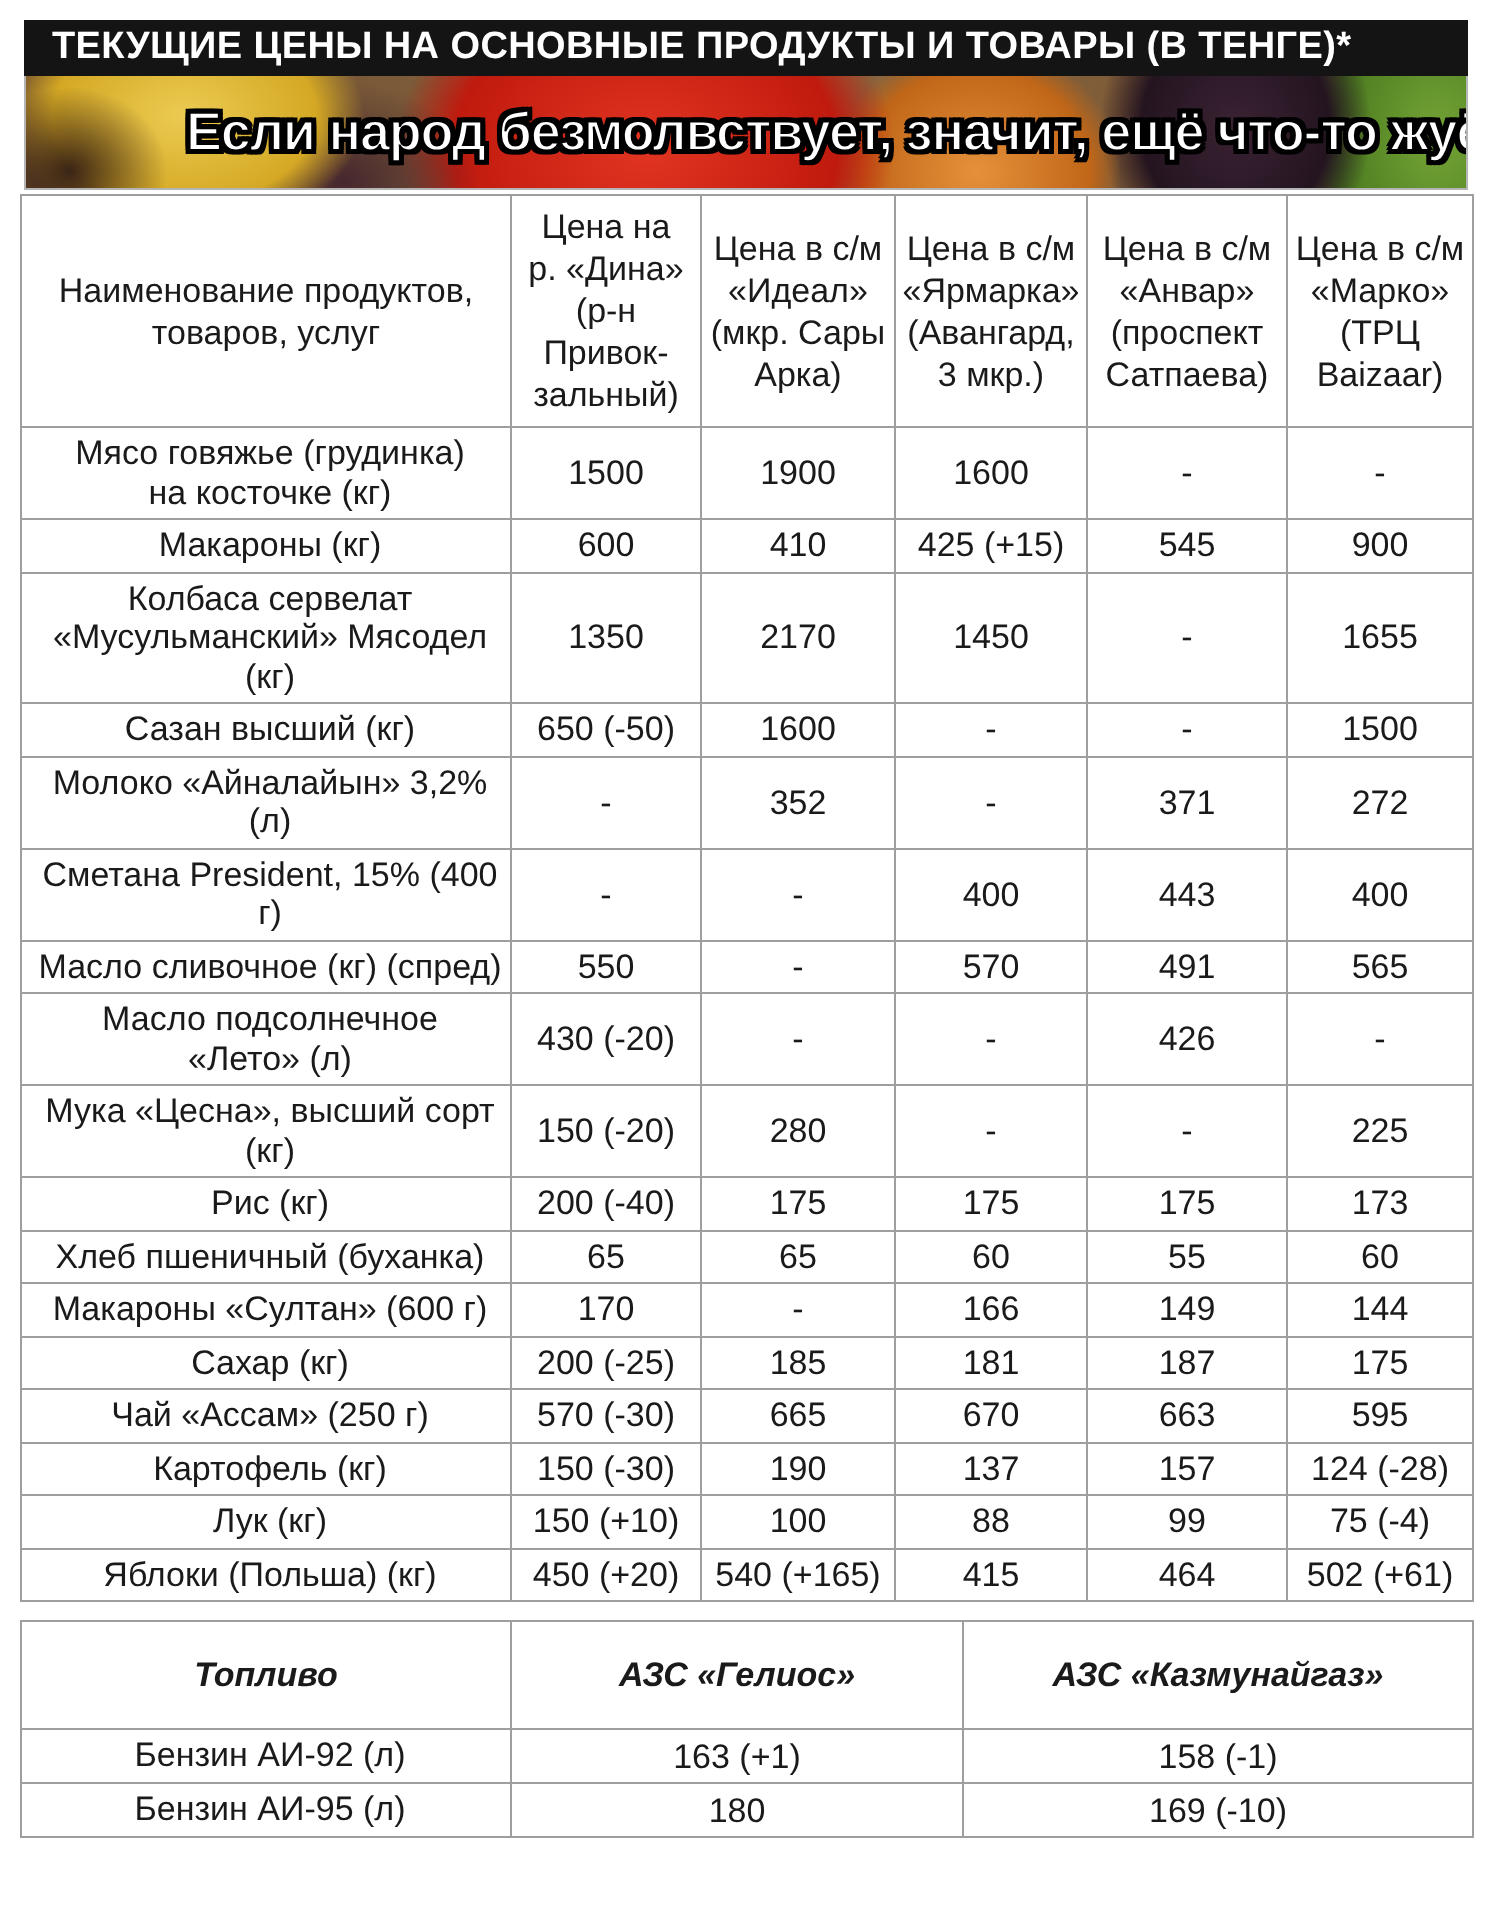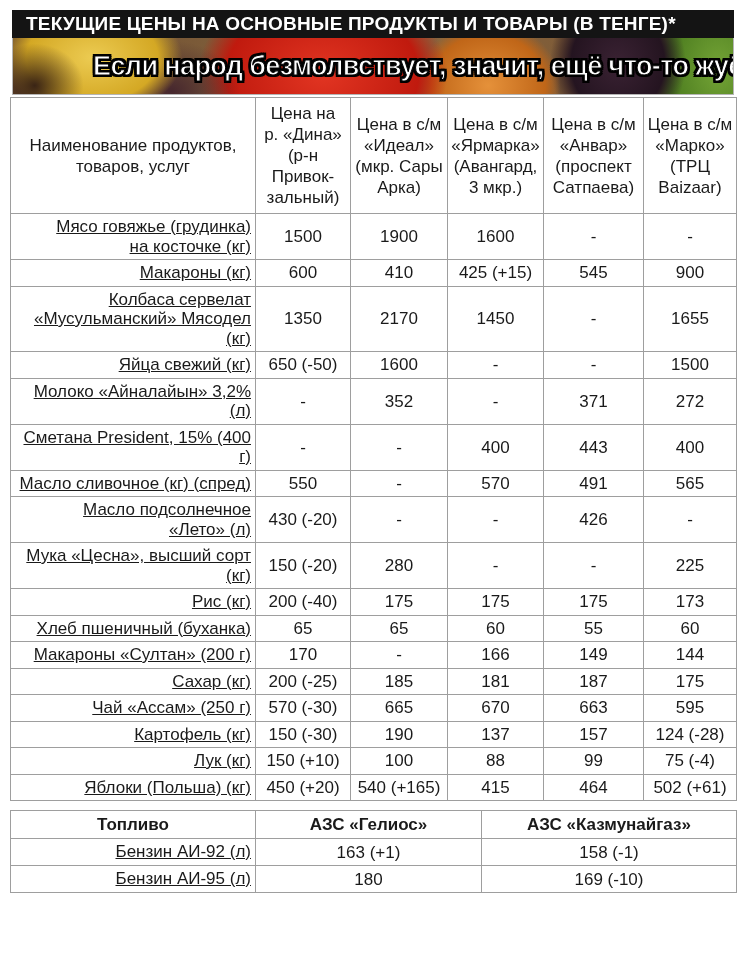--- a/index.html
+++ b/index.html
@@ -70,33 +70,33 @@
   th, td { border: 1px solid #9e9e9e; font-size: 17px; }
   thead th {
     font-weight: normal;
     text-align: center;
     vertical-align: middle;
     line-height: 21px;
     padding: 5px 1px;
     white-space: pre-line;
   }
   td.name {
-    text-align: right;
+    text-align: center;
     padding: 3px 4px 3px 8px;
     line-height: 19.5px;
     white-space: pre-line;
-    text-decoration: underline;
   }
   td.val { text-align: center; padding: 3px 2px; line-height: 19px; }
   .price-table tbody td { height: 25px; }
 
   .fuel-table { margin-top: 9px; }
   .fuel-table th {
-    font-weight: bold; padding: 3px 2px; height: 26px;
+    font-weight: bold; padding: 16px 2px; height: 26px;
     vertical-align: middle;
+    font-style: italic;
   }
   .fuel-table td { height: 27px; vertical-align: middle; }
 </style>
 </head>
 <body>
 
 <div class="page">
 
   <div class="title-bar">ТЕКУЩИЕ ЦЕНЫ НА ОСНОВНЫЕ ПРОДУКТЫ И ТОВАРЫ (В ТЕНГЕ)*</div>
 
@@ -160,21 +160,21 @@
         <tr>
           <td class="name">Колбаса сервелат
 «Мусульманский» Мясодел (кг)</td>
           <td class="val">1350</td>
           <td class="val">2170</td>
           <td class="val">1450</td>
           <td class="val">-</td>
           <td class="val">1655</td>
         </tr>
         <tr>
-          <td class="name">Яйца свежий (кг)</td>
+          <td class="name">Сазан высший (кг)</td>
           <td class="val">650 (-50)</td>
           <td class="val">1600</td>
           <td class="val">-</td>
           <td class="val">-</td>
           <td class="val">1500</td>
         </tr>
         <tr>
           <td class="name">Молоко «Айналайын» 3,2% (л)</td>
           <td class="val">-</td>
           <td class="val">352</td>
@@ -225,21 +225,21 @@
         </tr>
         <tr>
           <td class="name">Хлеб пшеничный (буханка)</td>
           <td class="val">65</td>
           <td class="val">65</td>
           <td class="val">60</td>
           <td class="val">55</td>
           <td class="val">60</td>
         </tr>
         <tr>
-          <td class="name">Макароны «Султан» (200 г)</td>
+          <td class="name">Макароны «Султан» (600 г)</td>
           <td class="val">170</td>
           <td class="val">-</td>
           <td class="val">166</td>
           <td class="val">149</td>
           <td class="val">144</td>
         </tr>
         <tr>
           <td class="name">Сахар (кг)</td>
           <td class="val">200 (-25)</td>
           <td class="val">185</td>

